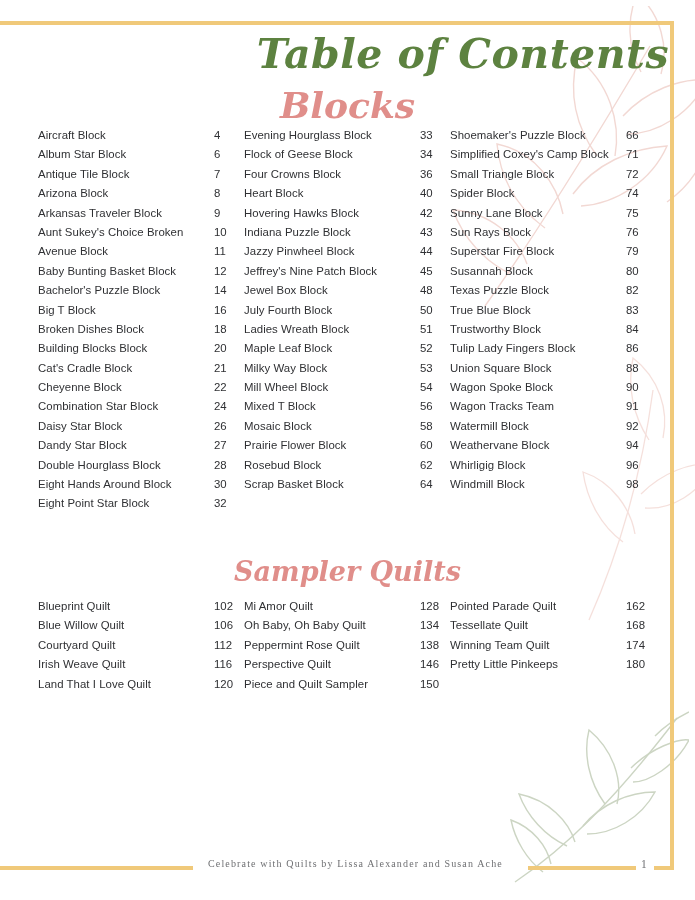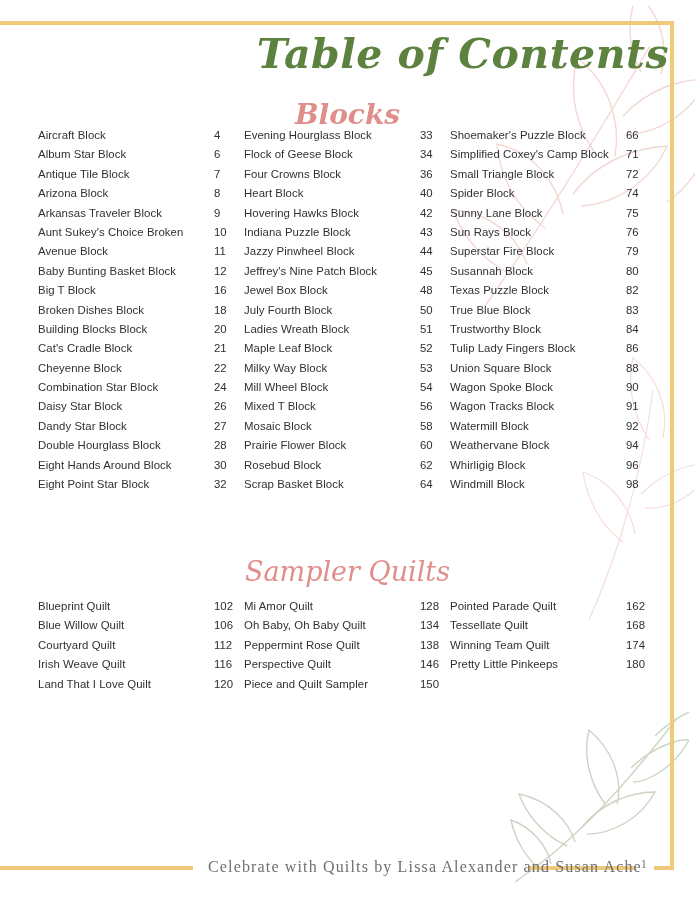--- a/index.html
+++ b/index.html
@@ -58,38 +58,38 @@
     font-style: italic;
     font-weight: 700;
     font-size: 41px;
     letter-spacing: 0.5px;
     color: #5d8240;
     white-space: nowrap;
   }
   .title-blocks {
     position: absolute;
     left: 0; right: 0;
-    top: 98px;
+    top: 84px;
     text-align: center;
     z-index: 4;
     font-family: "DejaVu Serif", serif;
     font-style: italic;
     font-weight: 700;
-    font-size: 28px;
+    font-size: 36px;
     color: #e08e8a;
   }
   .title-sampler {
     position: absolute;
     left: 0; right: 0;
     top: 556px;
     text-align: center;
     z-index: 4;
     font-family: "DejaVu Serif", serif;
     font-style: italic;
-    font-weight: 400;
+    font-weight: 700;
     font-size: 27px;
     color: #e08e8a;
   }
 
   
   .columns {
     position: absolute;
     z-index: 3;
     display: flex;
   }
@@ -128,21 +128,21 @@
     top: 858px;
     width: 695px;
     height: 22px;
     z-index: 4;
   }
   .footer-text {
     position: absolute;
     left: 208px;
     top: 0;
     font-family: "Liberation Serif", serif;
-    font-size: 16px;
+    font-size: 10px;
     letter-spacing: 1.15px;
     color: #6e6f72;
     white-space: nowrap;
   }
   .footer-pageno {
     position: absolute;
     left: 641px;
     top: 0;
     font-family: "Liberation Serif", serif;
     font-size: 11.5px;
@@ -226,20 +226,24 @@
         </div>
       <div class="entry">
           <span class="name">Avenue Block</span>
           <span class="pg">11</span>
         </div>
       <div class="entry">
           <span class="name">Baby Bunting Basket Block</span>
           <span class="pg">12</span>
         </div>
       <div class="entry">
+          <span class="name">Bachelor's Puzzle Block</span>
+          <span class="pg">14</span>
+        </div>
+      <div class="entry">
           <span class="name">Big T Block</span>
           <span class="pg">16</span>
         </div>
       <div class="entry">
           <span class="name">Broken Dishes Block</span>
           <span class="pg">18</span>
         </div>
       <div class="entry">
           <span class="name">Building Blocks Block</span>
           <span class="pg">20</span>
@@ -408,21 +412,21 @@
         </div>
       <div class="entry">
           <span class="name">Union Square Block</span>
           <span class="pg">88</span>
         </div>
       <div class="entry">
           <span class="name">Wagon Spoke Block</span>
           <span class="pg">90</span>
         </div>
       <div class="entry">
-          <span class="name">Wagon Tracks Block</span>
+          <span class="name">Wagon Tracks Team</span>
           <span class="pg">91</span>
         </div>
       <div class="entry">
           <span class="name">Watermill Block</span>
           <span class="pg">92</span>
         </div>
       <div class="entry">
           <span class="name">Weathervane Block</span>
           <span class="pg">94</span>
         </div>

